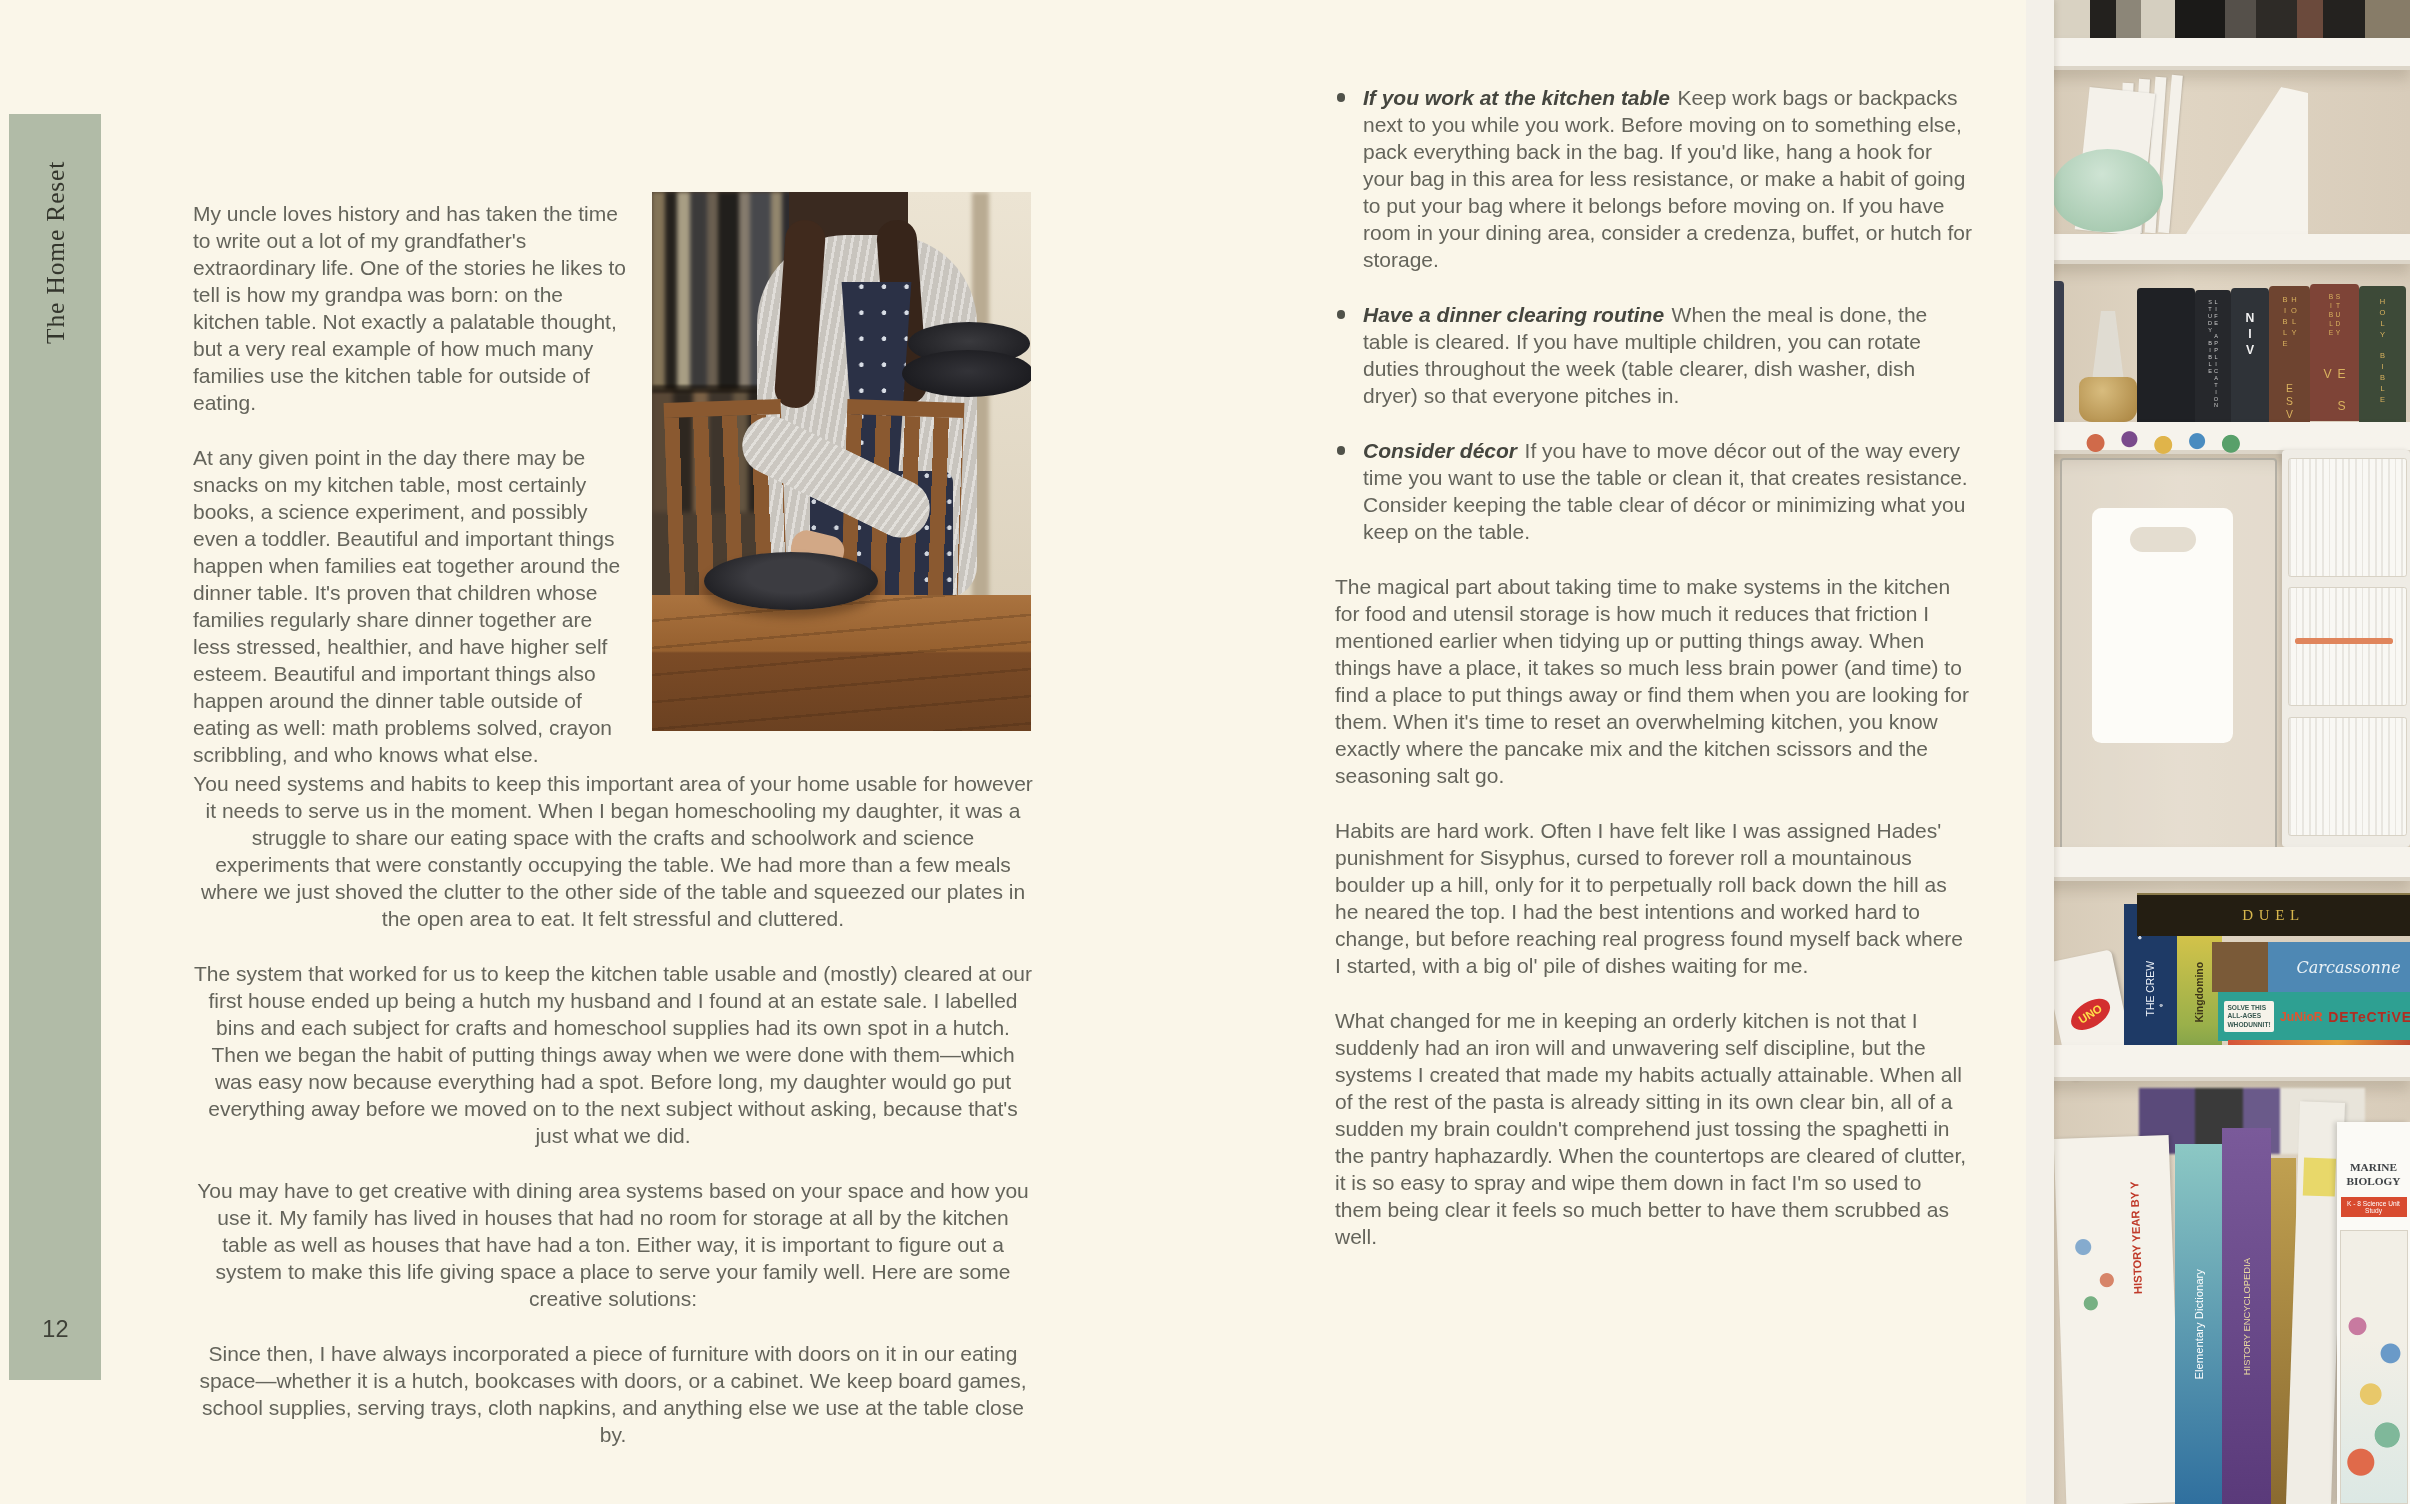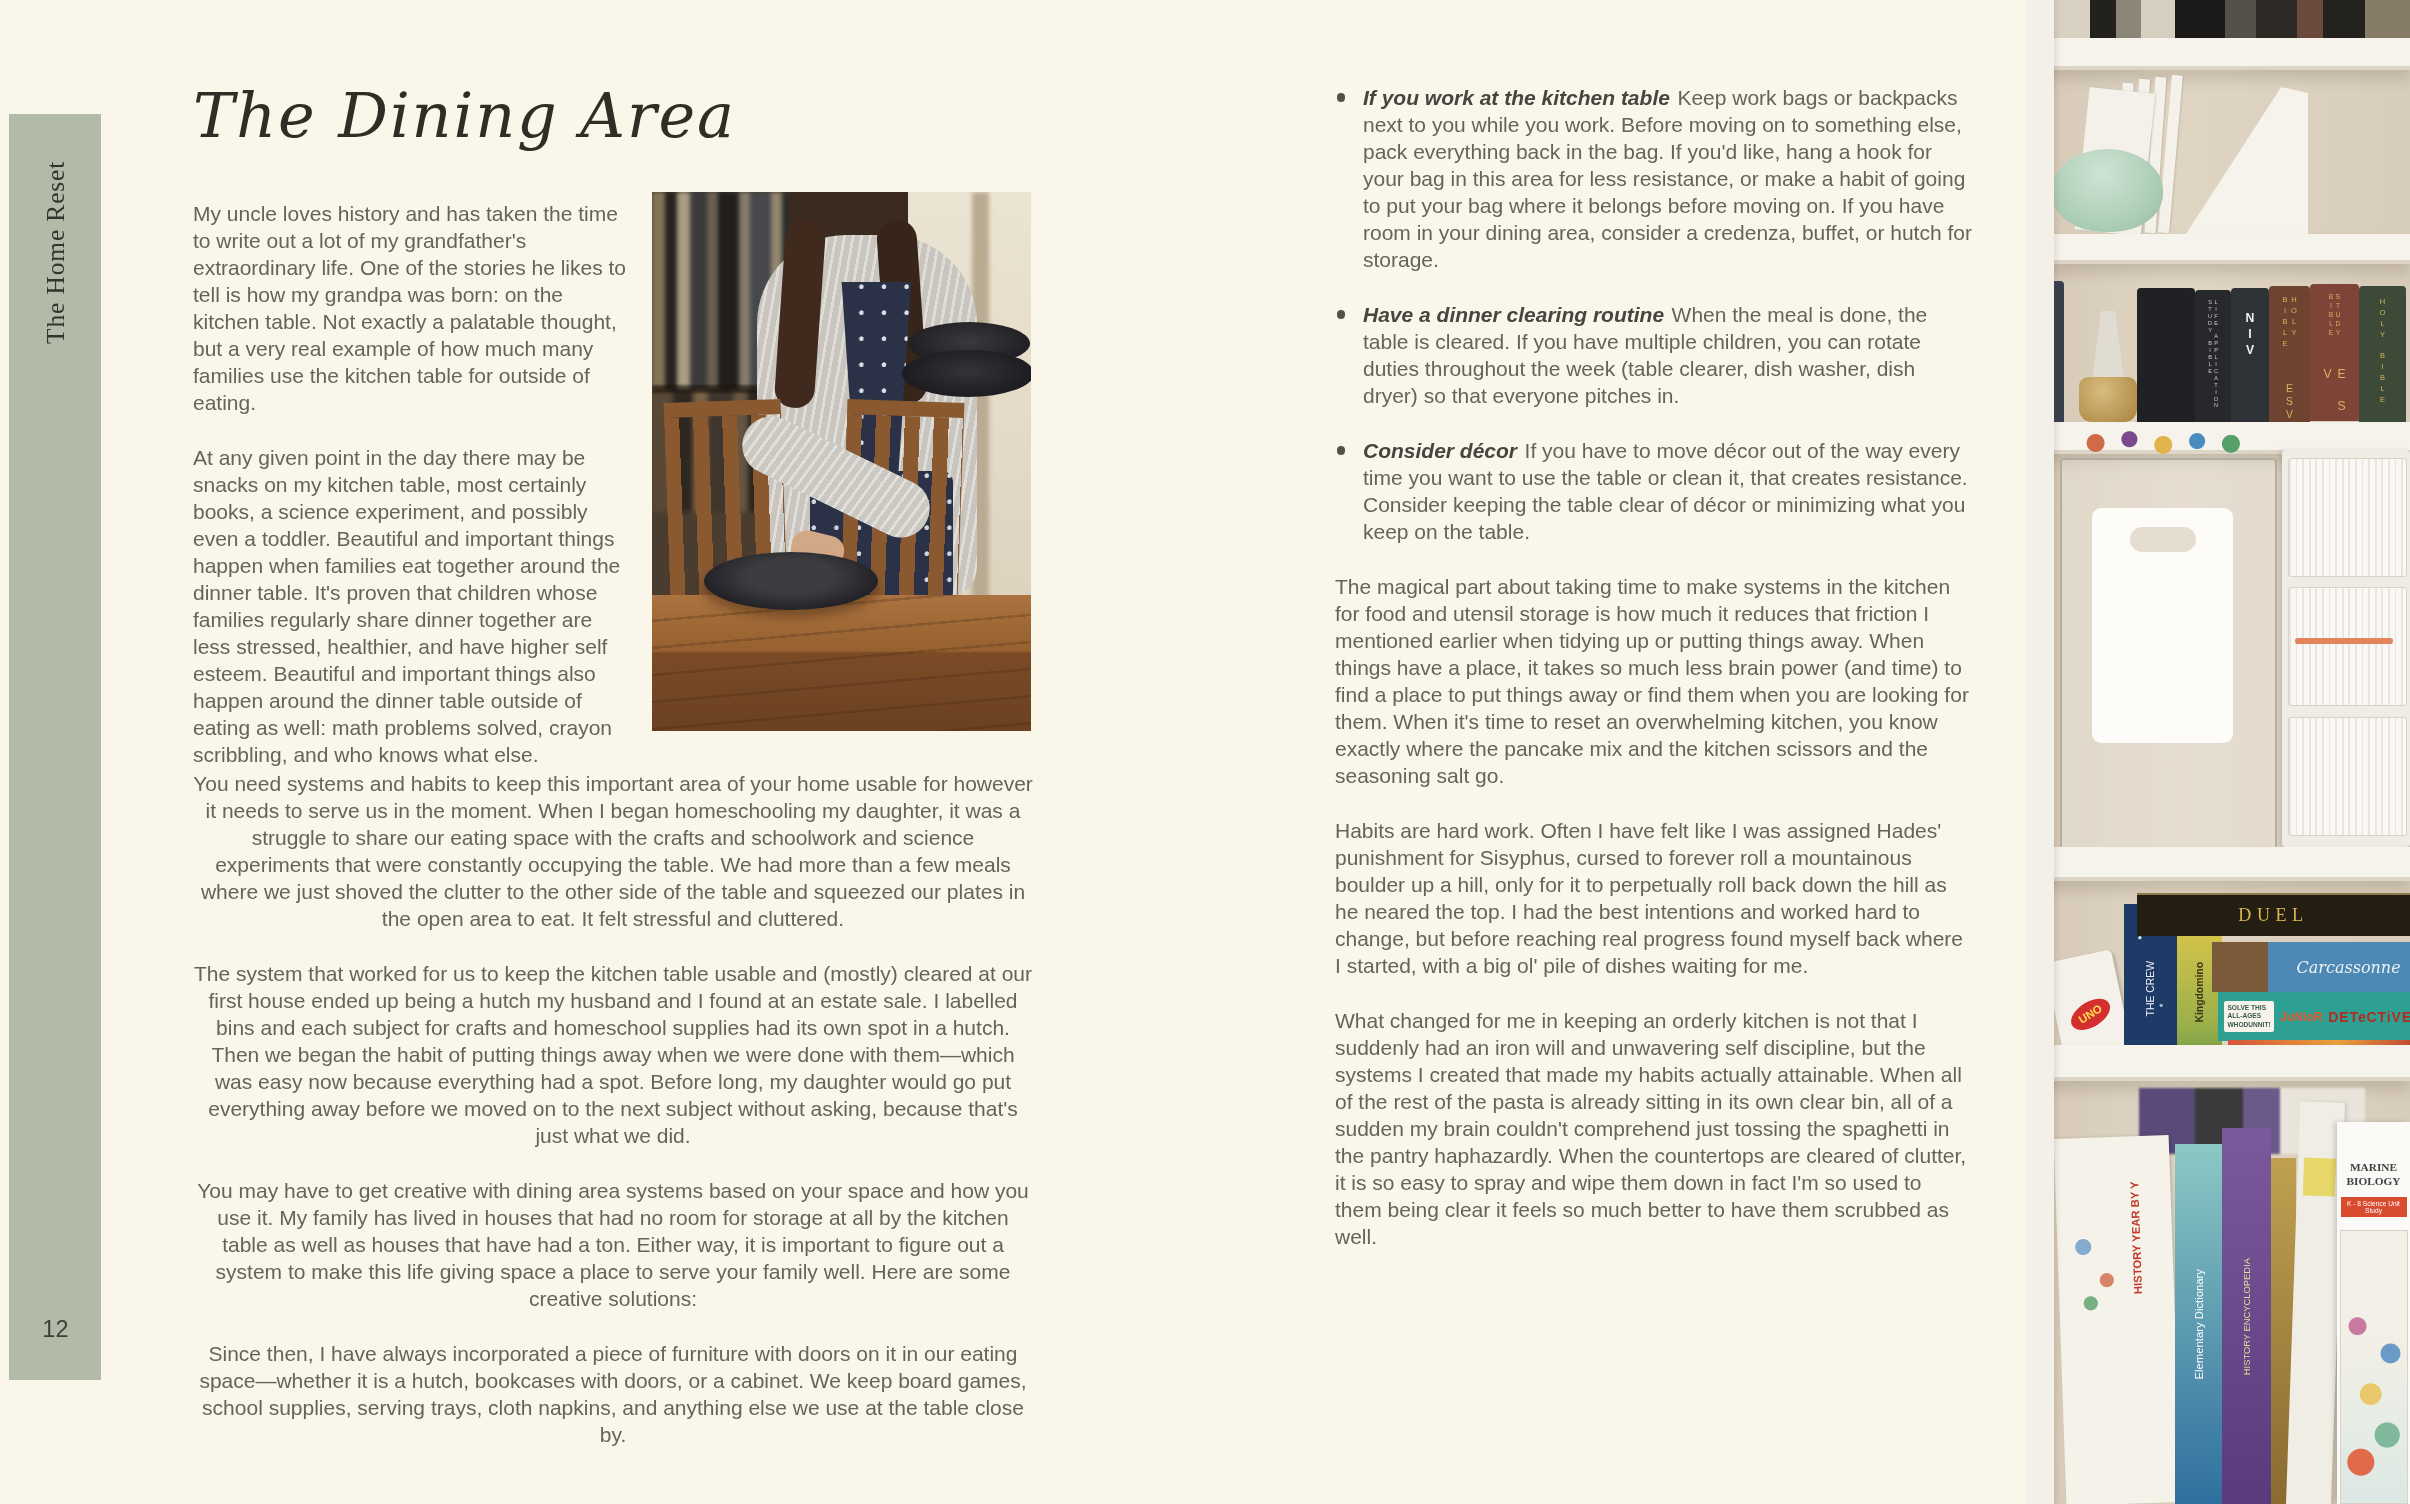--- a/index.html
+++ b/index.html
@@ -97,21 +97,21 @@
                  radial-gradient(circle at 30% 40%,#7a4a8c 7.5px,transparent 8.5px),
                  radial-gradient(circle at 48% 55%,#e0b44a 8.5px,transparent 9.4px),
                  radial-gradient(circle at 66% 45%,#4a8cc0 7.5px,transparent 8.5px),
                  radial-gradient(circle at 84% 52%,#58a06a 8.5px,transparent 9.4px);}
   .drawers{left:256px;top:450px;width:128px;height:397px;background:#efece5;border-radius:3.8px;box-shadow:-2.8px 0 4.7px rgba(0,0,0,.1);}
   .drawer{left:5.6px;width:117px;height:117px;background:rgba(250,249,245,.9);border:0.9px solid #d8d2c5;border-radius:2.8px;
       background-image:repeating-linear-gradient(90deg,rgba(200,195,185,.35) 0 1.9px,transparent 1.9px 6.6px);}
   .drawer-accent{left:13px;width:98px;height:5.6px;background:#e0855c;border-radius:2.8px;}
   .game{position:absolute;box-sizing:border-box;}
   .g-duel{left:111px;top:893px;width:273px;height:43px;background:#241e12;border-top:2.8px solid #8a7a4a;
-      color:#d9b84e;font-family:"Liberation Serif", serif;font-size:18px;letter-spacing:5.6px;
+      color:#d9b84e;font-family:"Liberation Serif", serif;font-size:15px;letter-spacing:5.6px;
       display:flex;align-items:center;justify-content:center;}
   .g-carc{left:186px;top:942px;width:198px;height:50px;background:linear-gradient(90deg,#7a5a38 0 56px,#4e88b4 56px);
       color:#eaf2f6;font-family:"DejaVu Serif", serif;font-style:italic;font-size:16px;
       display:flex;align-items:center;justify-content:flex-end;padding-right:9.4px;}
   .g-det{left:192px;top:992px;width:192px;height:49px;background:#2ea092;display:flex;align-items:center;gap:5.6px;padding-left:5.6px;}
   .g-det .panel{background:#f6f3ea;color:#3a5a52;font-size:6.6px;font-weight:bold;line-height:8.5px;padding:2.8px 3.8px;border-radius:1.9px;}
   .g-det .junior{color:#e0542f;font-weight:bold;font-size:12.2px;}
   .g-det .detw{color:#b32c20;font-weight:bold;font-size:14px;letter-spacing:0.9px;}
   .g-orange{left:202px;top:1040px;width:183px;height:36px;background:linear-gradient(90deg,#d6543a,#e8a23c 60%,#c04a32);}
   .g-uno{left:30px;top:955px;width:68px;height:119px;background:#f4f1ea;border-radius:5.6px;transform:rotate(-12deg);
@@ -154,21 +154,20 @@
 </style>
 </head>
 <body>
 
 <div class="page">
 
   <div class="spine-bar"></div>
   <div class="spine-label">The Home Reset</div>
   <div class="page-number">12</div>
 
-  <h1 class="title">The Dining Area</h1>
 
   <div class="col-text">
     <p>My uncle loves history and has taken the time to write out a lot of my grandfather's extraordinary life. One of the stories he likes to tell is how my grandpa was born: on the kitchen table. Not exactly a palatable thought, but a very real example of how much many families use the kitchen table for outside of eating.</p>
     <p>At any given point in the day there may be snacks on my kitchen table, most certainly books, a science experiment, and possibly even a toddler. Beautiful and important things happen when families eat together around the dinner table. It's proven that children whose families regularly share dinner together are less stressed, healthier, and have higher self esteem. Beautiful and important things also happen around the dinner table outside of eating as well: math problems solved, crayon scribbling, and who knows what else.</p>
   </div>
 
   <div class="photo-dining">
     <div class="abs pd-books"></div>
     <div class="abs pd-books2"></div>
     <div class="abs pd-shelfline" style="top:193px;"></div>

